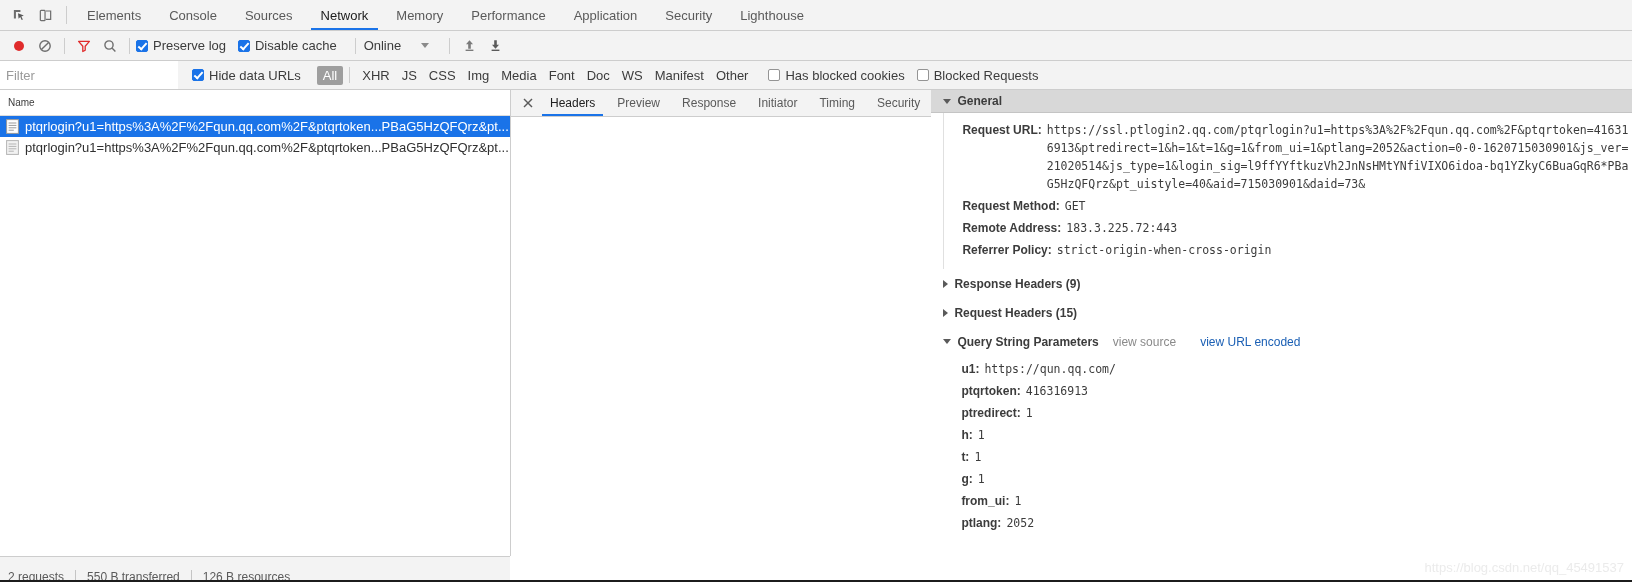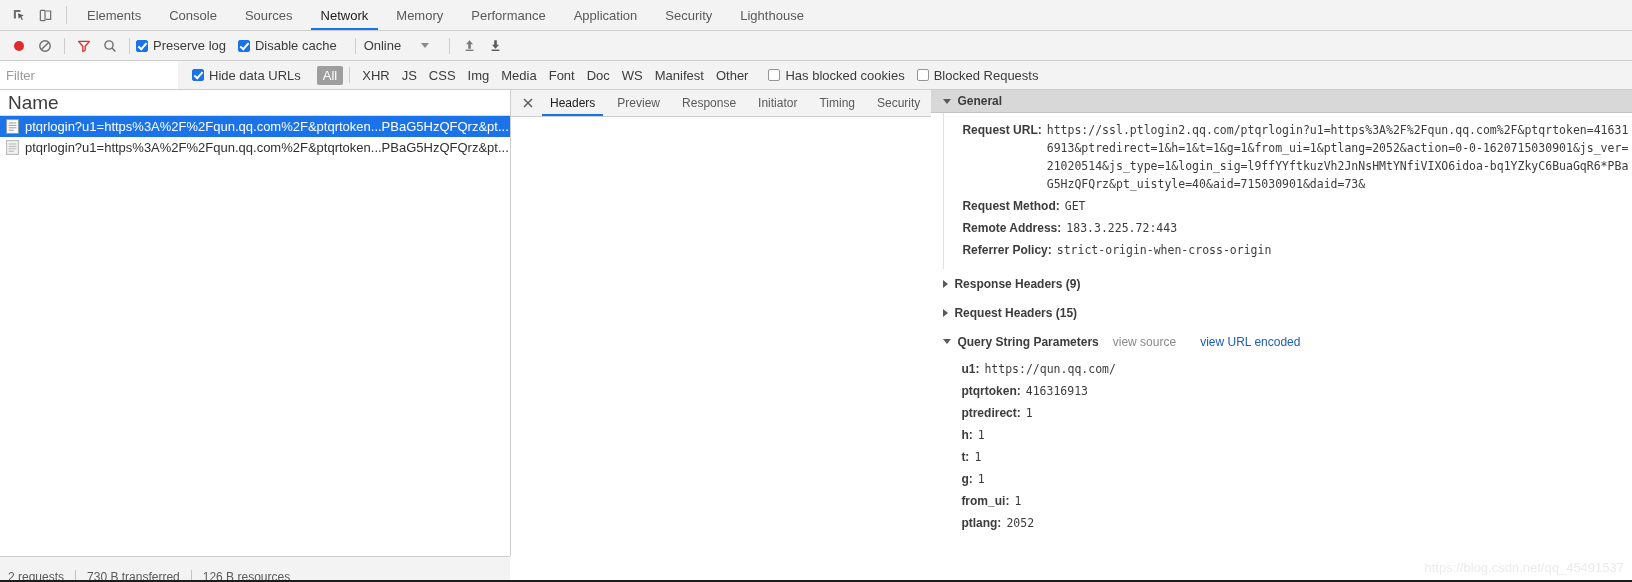--- a/index.html
+++ b/index.html
@@ -223,21 +223,21 @@
     position: relative;
   }
   .req-header {
     height: 25px;
     min-height: 25px;
     background: #ffffff;
     border-bottom: 1px solid #dcdcdc;
     display: flex;
     align-items: center;
     padding-left: 8px;
-    font-size: 19px;
+    font-size: 10px;
     color: #3c3c3c;
   }
   .req-list {
     flex: 1;
     overflow: hidden;
     position: relative;
   }
   .req-row {
     height: 21px;
     display: flex;
@@ -742,21 +742,21 @@
         </div>
 
       </div>
     </div>
   </div>
 
   <div class="bottom-strip">
     <div class="status-bar">
       <span class="status-item">2 requests</span>
       <span class="status-sep"></span>
-      <span class="status-item">730 B transferred</span>
+      <span class="status-item">550 B transferred</span>
       <span class="status-sep"></span>
       <span class="status-item">126 B resources</span>
     </div>
     <div class="bottom-right-fill">
       <span class="watermark">https://blog.csdn.net/qq_45491537</span>
     </div>
   </div>
 
   <div class="bottom-black"></div>
 </div>

